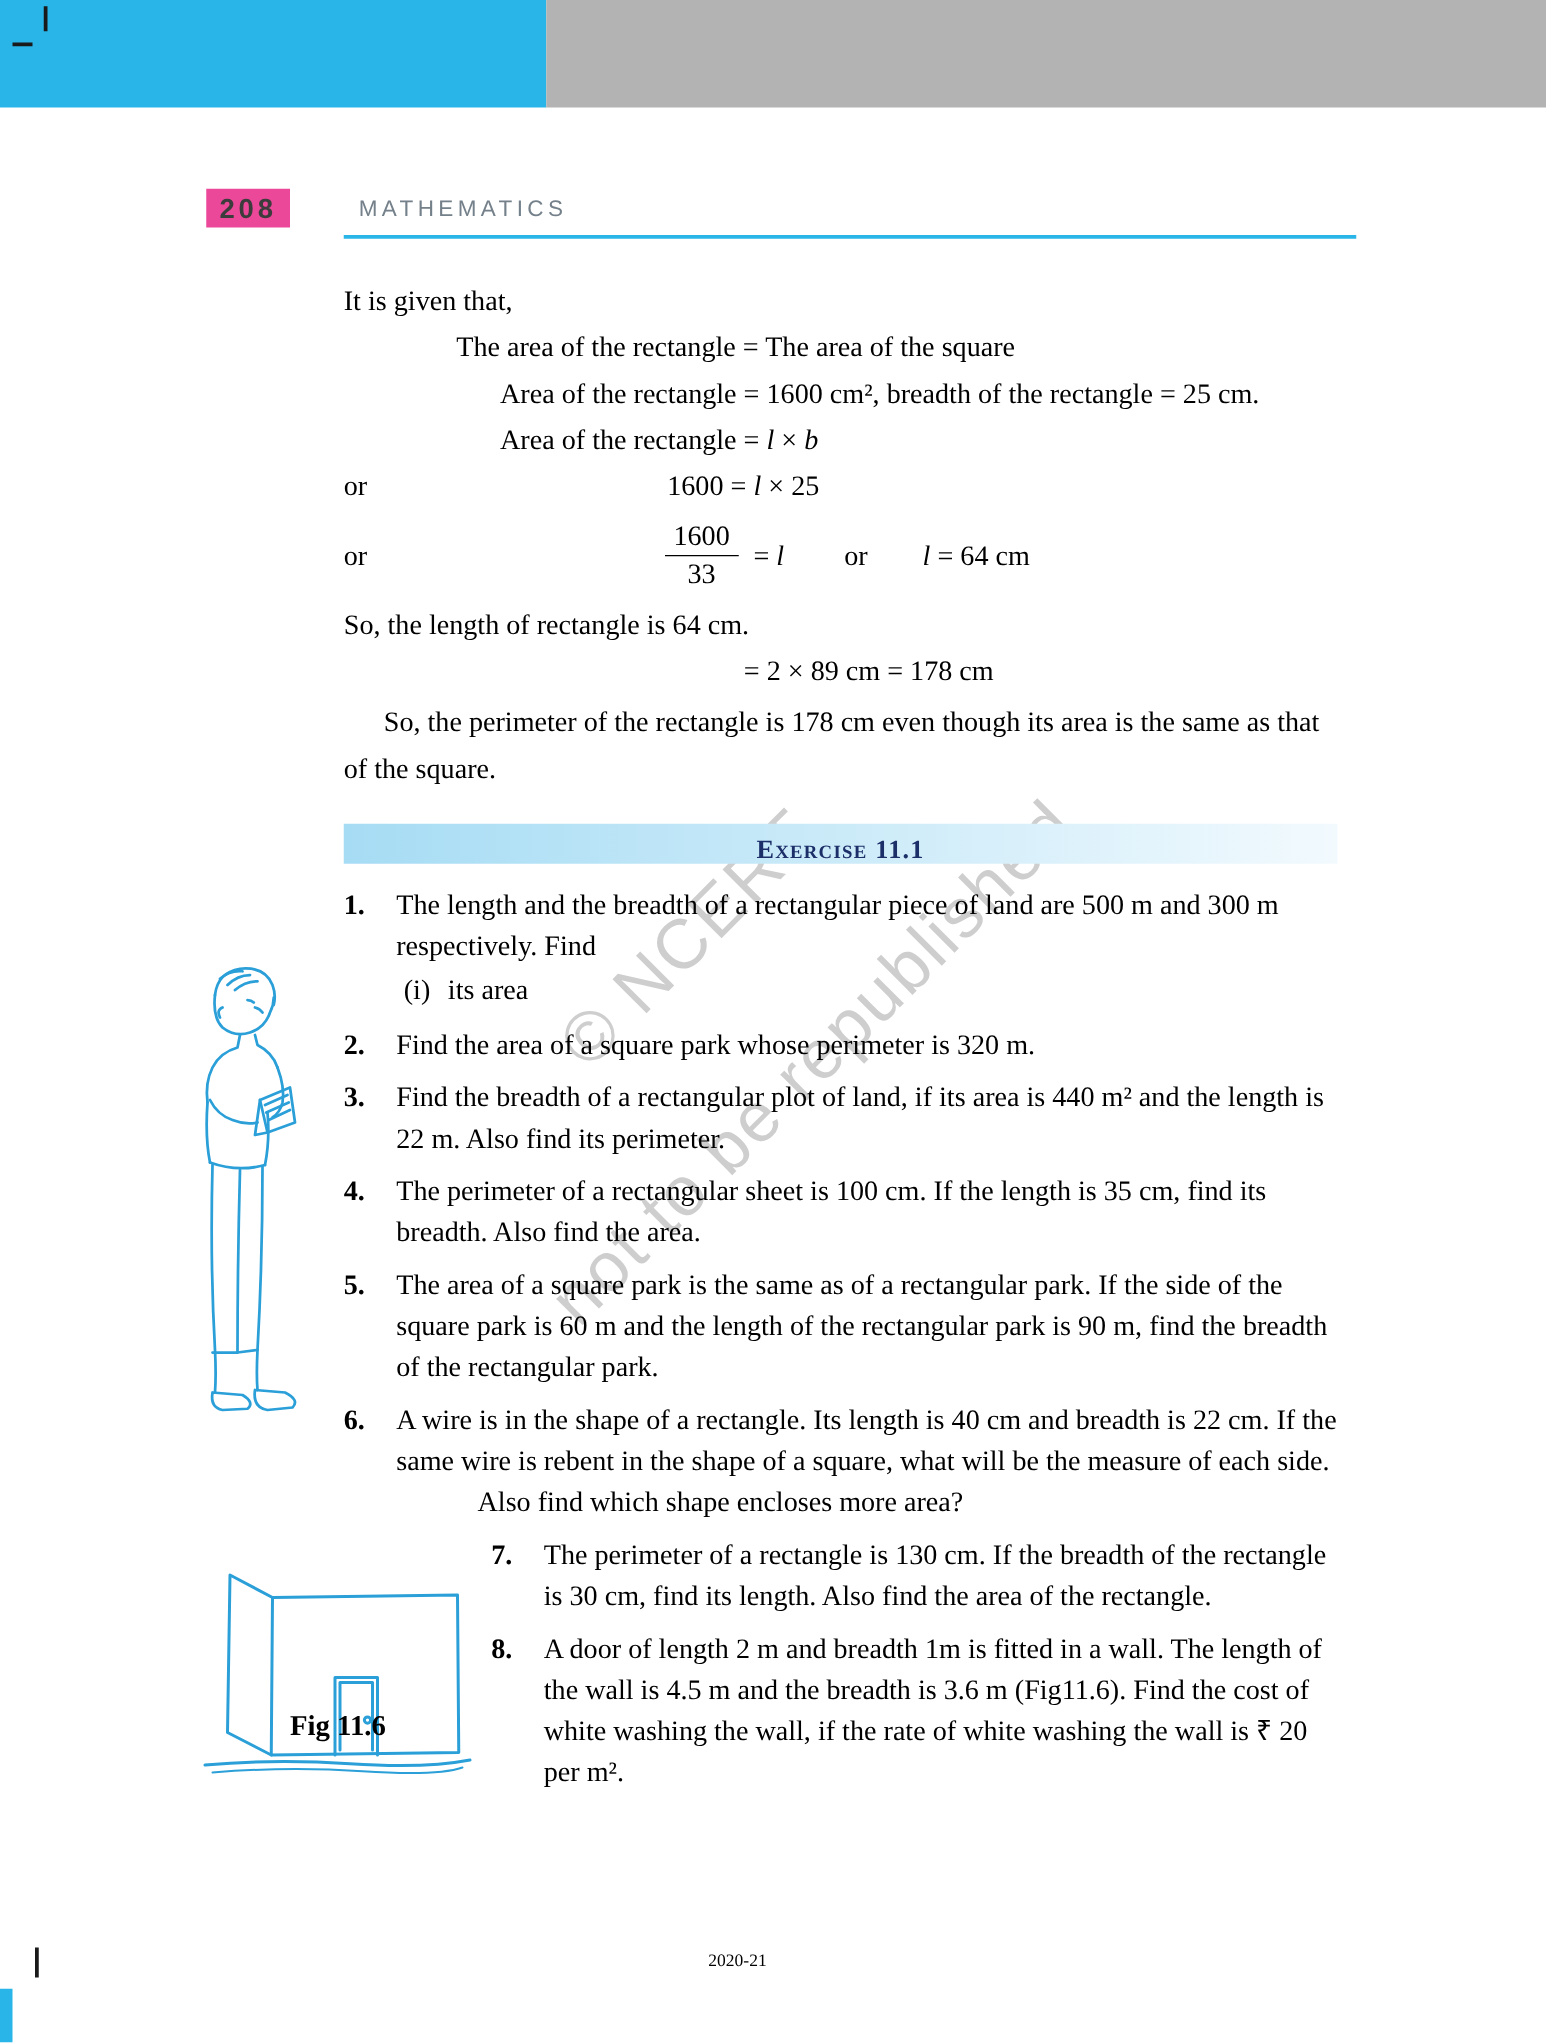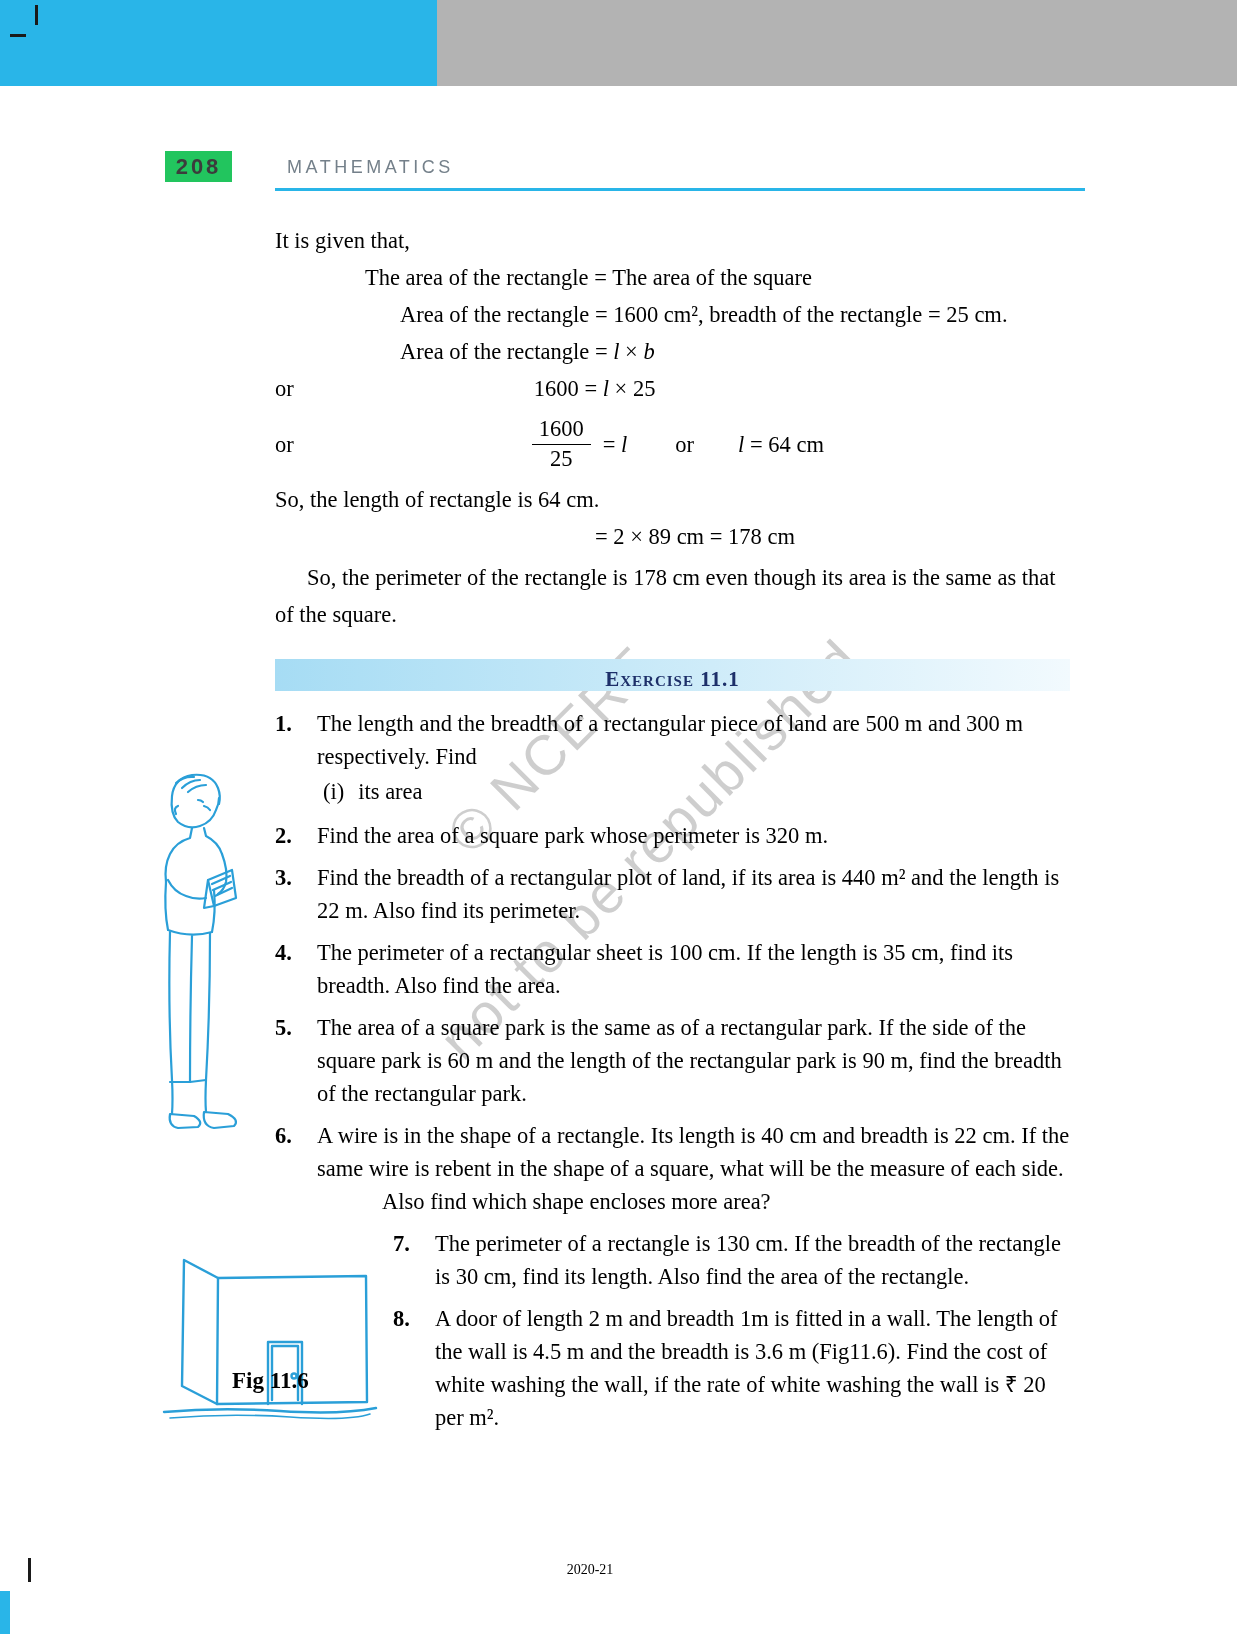--- a/index.html
+++ b/index.html
@@ -16,21 +16,21 @@
   
   .crop { position:absolute; background:#1a1a1a; }
   .crop-h { left:10px; top:34px; width:16px; height:3px; }
   .crop-v { left:35px; top:5px; width:3px; height:20px; }
   .crop-b { left:28px; top:1558px; width:3px; height:24px; }
   .bottom-strip { position:absolute; left:0; top:1591px; width:10px; height:43px; background:#29b5e8; }
 
   
   .pagenum-box {
     position:absolute; left:165px; top:151px; width:67px; height:31px;
-    background:#22c55e; display:flex; align-items:center; justify-content:center;
+    background:#ec4899; display:flex; align-items:center; justify-content:center;
     font-family:"Liberation Sans", sans-serif; font-weight:bold; font-size:22px;
     letter-spacing:3px; color:#3c3c3c;
   }
   .chapter-header {
     position:absolute; left:287px; top:157px;
     font-family:"Liberation Sans", sans-serif; font-size:18px; letter-spacing:3.5px;
     color:#74808a;
   }
   .header-rule { position:absolute; left:275px; top:188px; width:810px; height:3px; background:#29b5e8; }
 
@@ -115,21 +115,21 @@
   <div class="sol-line ind2">Area of the rectangle = 1600 cm², breadth of the rectangle = 25 cm.</div>
 
   <div class="sol-line ind2"><span>Area of the rectangle = </span><span class="var">l</span><span> × </span><span class="var">b</span></div>
 
   <div class="sol-line"><span>or</span><span class="eq-gap1"><span>1600 = </span><span class="var">l</span><span> × 25</span></span></div>
 
   <div class="sol-line frac-row">
     <span>or</span>
     <span class="frac">
       <span class="num">1600</span>
-      <span class="den">25</span>
+      <span class="den">33</span>
     </span>
     <span class="eqpart"><span>= </span><span class="var">l</span></span>
     <span class="or-mid">or</span>
     <span class="res"><span class="var">l</span><span> = 64 cm</span></span>
   </div>
 
   <div class="sol-line">So, the length of rectangle is 64 cm.</div>
 
 
   <div class="sol-line ind4">= 2 × 89 cm = 178 cm</div>

